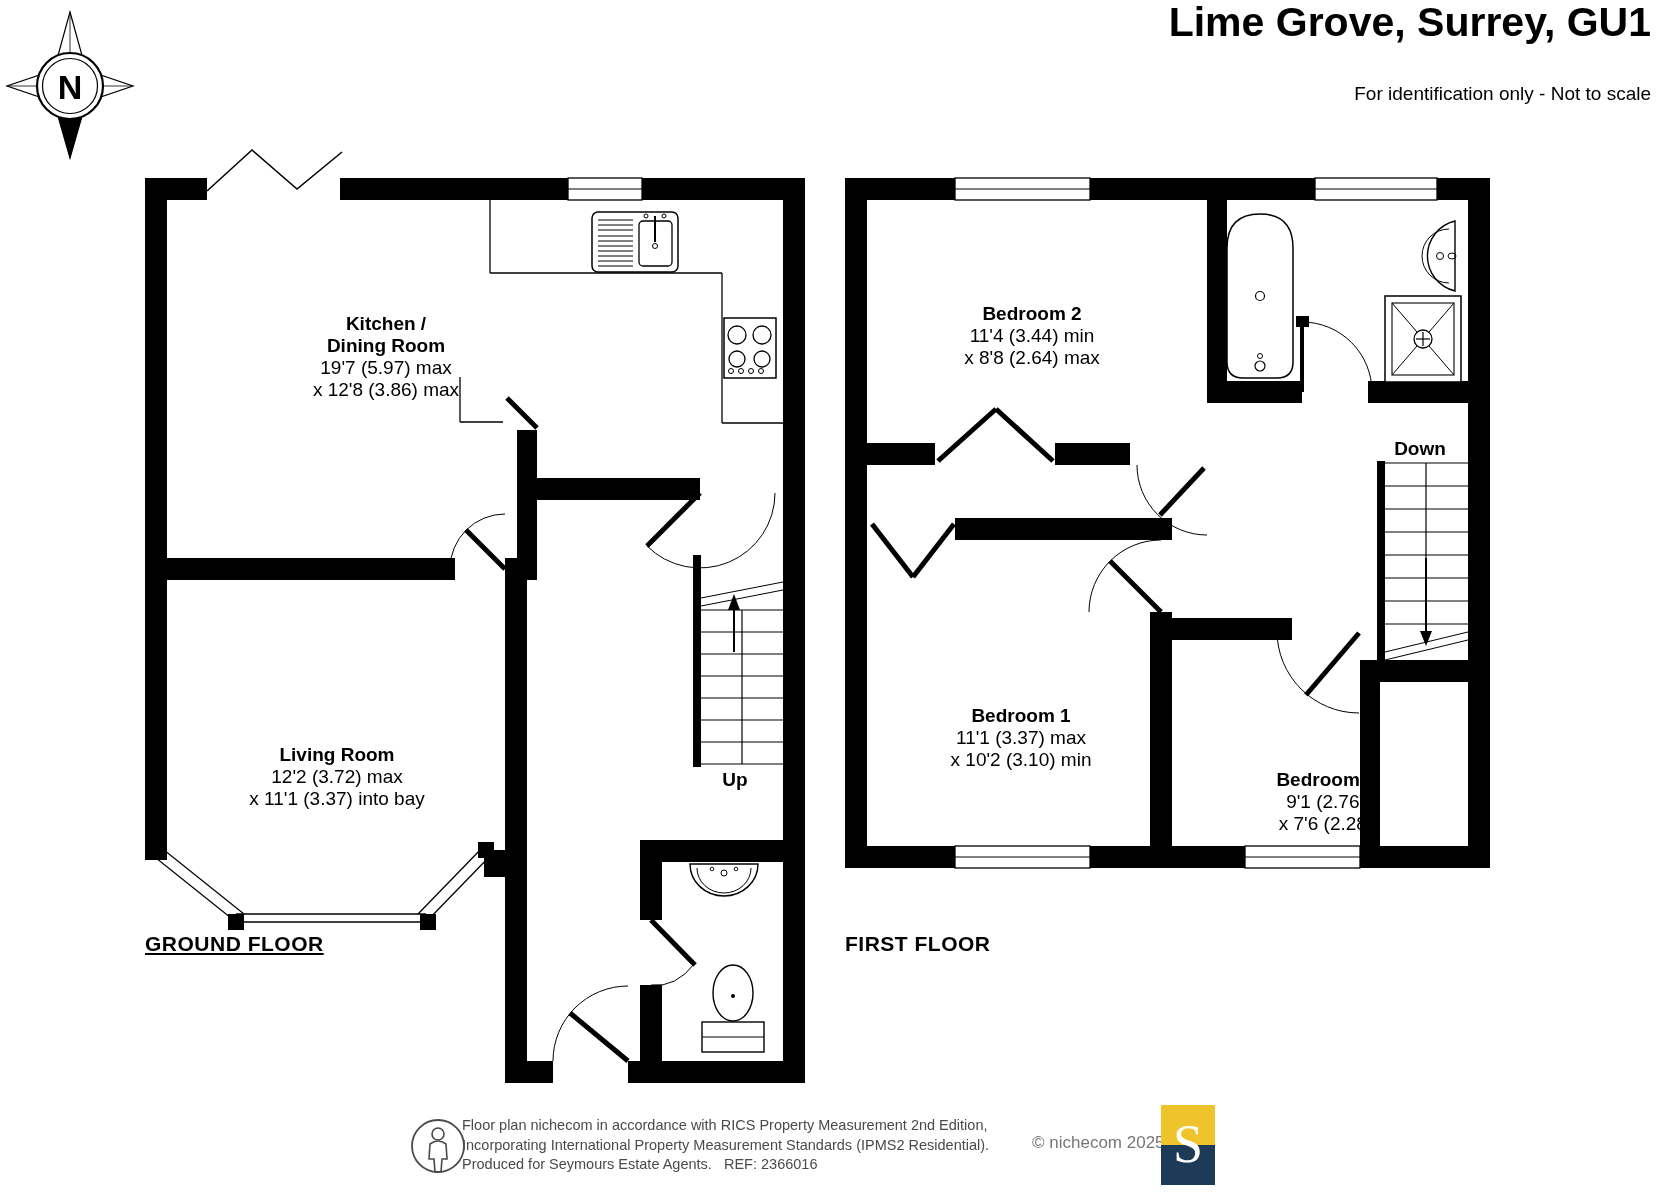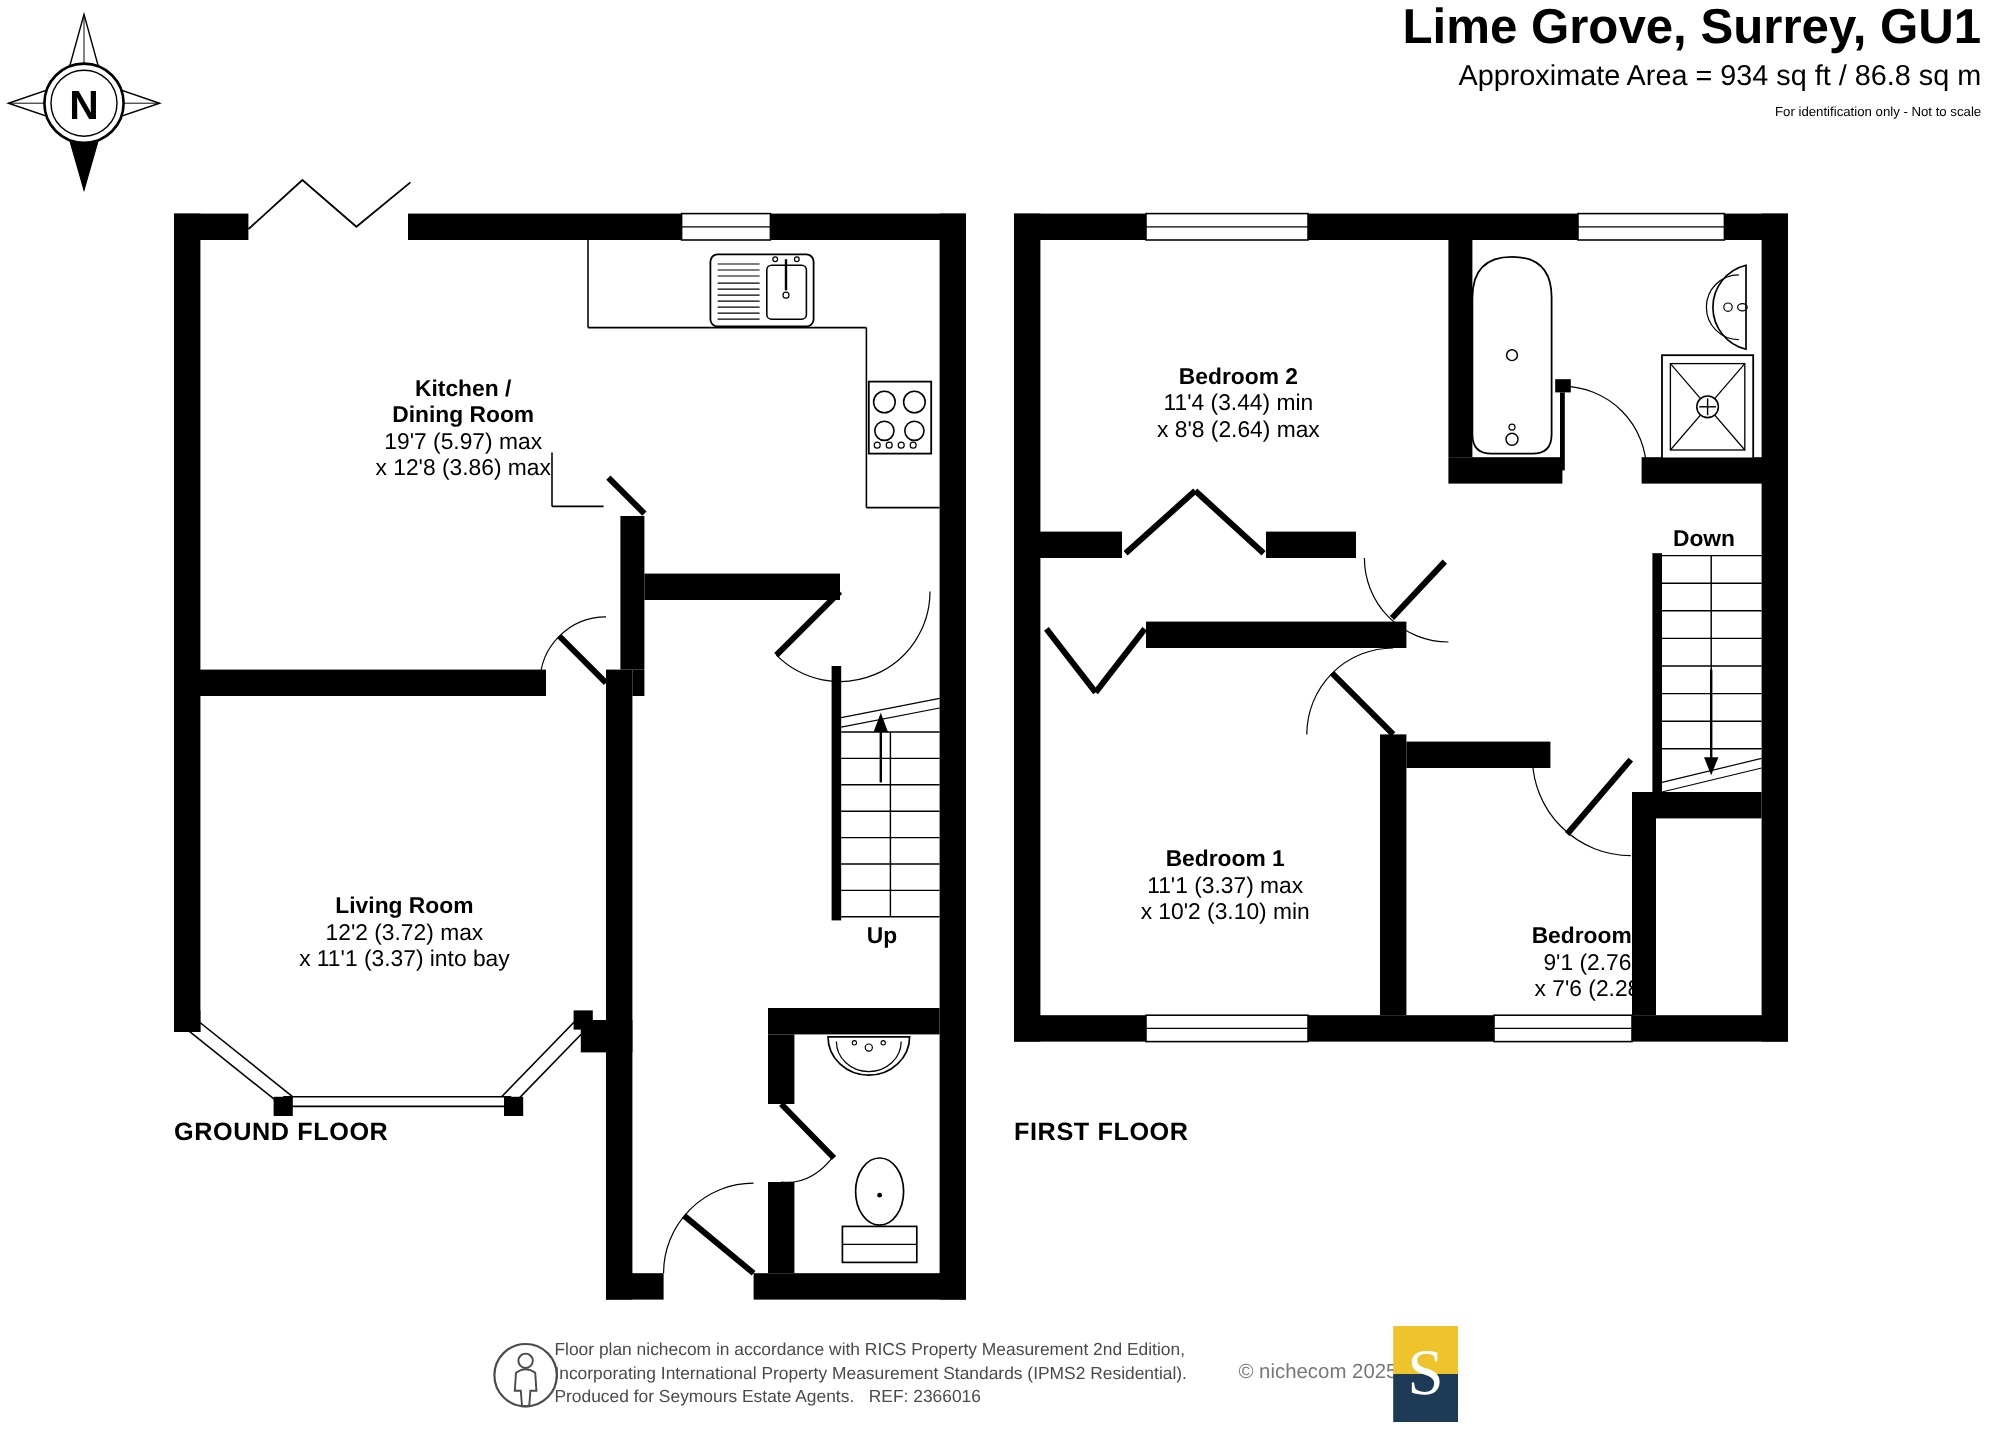--- a/index.html
+++ b/index.html
@@ -3,40 +3,39 @@
 <meta charset="utf-8">
 <style>
   html,body{margin:0;padding:0;background:#fff;}
   .page{position:relative;width:1668px;height:1194px;background:#fff;overflow:hidden;
         font-family:"Liberation Sans",sans-serif;color:#000;}
   .page svg{position:absolute;left:0;top:0;}
   svg text{font-family:"Liberation Sans",sans-serif;fill:#000;}
   .hdr{position:absolute;right:17px;text-align:right;}
   .hdr-title{top:0;font-size:41px;font-weight:bold;line-height:44px;}
   .hdr-area{top:50px;font-size:24px;line-height:28px;}
-  .hdr-note{top:84px;font-size:11px;line-height:20px;}
+  .hdr-note{top:84px;font-size:19px;line-height:20px;}
   .floor-label{position:absolute;font-size:21px;font-weight:bold;letter-spacing:.5px;}
-  .gf-label{left:145px;top:932px;}
+  .gf-label{left:145px;top:932px;text-decoration:underline;}
   .ff-label{left:845px;top:932px;}
   .footer-text{position:absolute;left:462px;top:1116px;width:640px;font-size:14.5px;
                line-height:19.5px;color:#4a4a4a;white-space:pre-wrap;}
   .copyright{position:absolute;left:1032px;top:1133px;font-size:17px;color:#777;}
   .logo{position:absolute;left:1161px;top:1105px;width:54px;height:80px;}
   .logo .half-top{position:absolute;left:0;top:0;width:54px;height:40px;}
   .logo .half-bot{position:absolute;left:0;top:40px;width:54px;height:40px;}
   .logo .letter{position:absolute;left:0;top:0;width:54px;height:80px;line-height:78px;
                 text-align:center;font-family:"Liberation Serif",serif;font-size:54px;color:#fff;}
 </style>
 </head>
 <body>
 
 <div class="page">
 
   <div class="hdr hdr-title">Lime Grove, Surrey, GU1</div>
-  <div class="hdr hdr-area">Approximate Area = 934 sq ft / 86.8 sq m</div>
   <div class="hdr hdr-note">For identification only - Not to scale</div>
 
   <div class="floor-label gf-label">GROUND FLOOR</div>
   <div class="floor-label ff-label">FIRST FLOOR</div>
 
   <div class="footer-text"><span>Floor plan nichecom in accordance with RICS Property Measurement 2nd Edition,</span>
 <span>Incorporating International Property Measurement Standards (IPMS2 Residential).</span>
 <span>Produced for Seymours Estate Agents.   REF: 2366016</span></div>
   <div class="copyright">© nichecom 2025.</div>
   <div class="logo">

